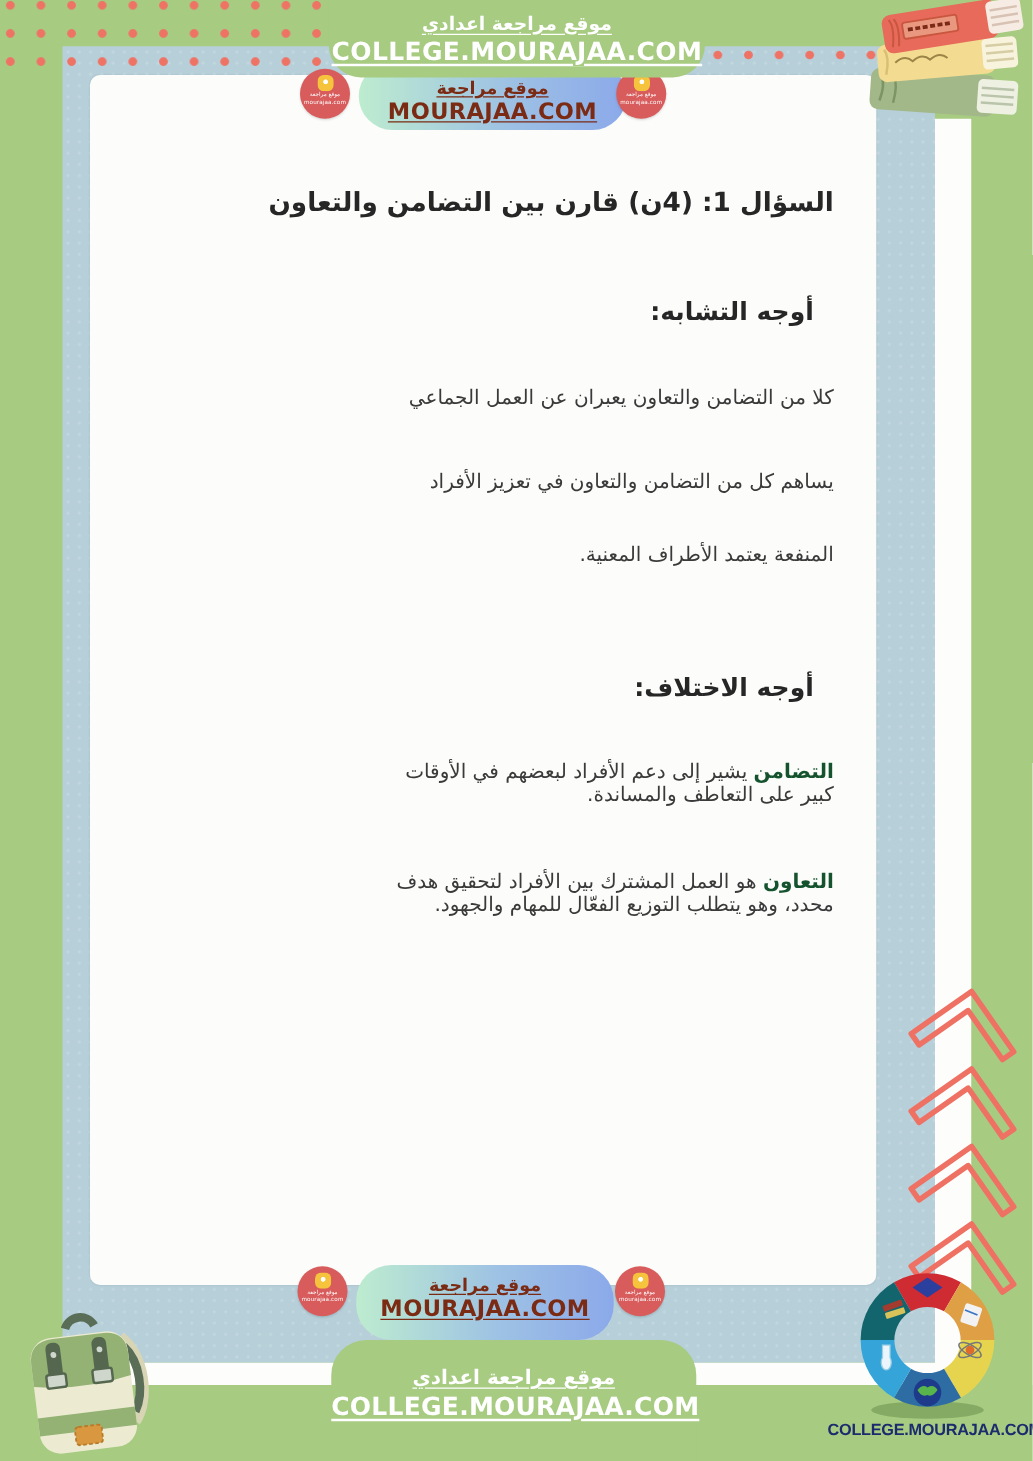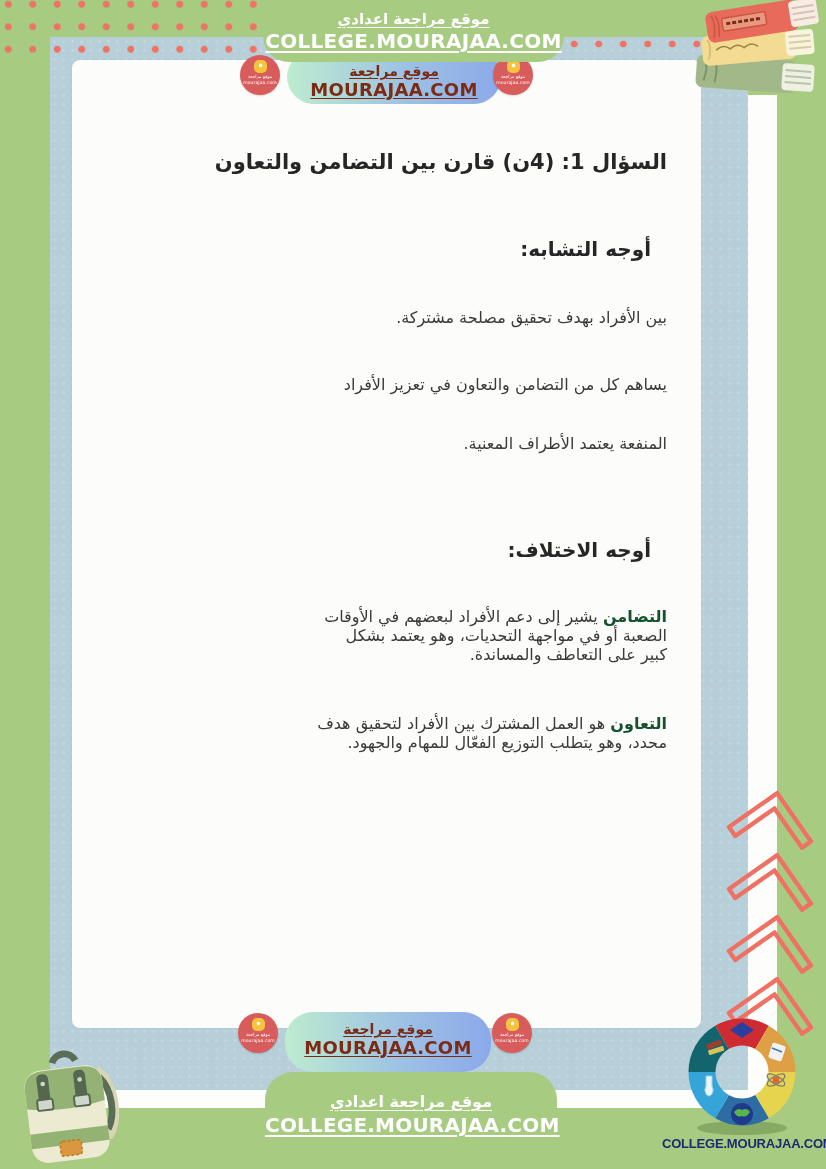--- a/index.html
+++ b/index.html
@@ -171,37 +171,36 @@
   </g>
 </svg>
 
 <div class="abs doc">
   <div class="title">السؤال 1: (4ن) قارن بين التضامن والتعاون</div>
 
   <h3 class="h-sim">أوجه التشابه:</h3>
 
   <p class="p1">
     </p>
-    <div>بين الأفراد بهدف تحقيق مصلحة مشتركة.</div>
+    <div>كلا من التضامن والتعاون يعبران عن العمل الجماعي</div>
   <p></p>
   <p class="p2">
     </p>
     <div>يساهم كل من التضامن والتعاون في تعزيز الأفراد</div>
   <p></p>
   <p class="p3">
     </p>
     <div>المنفعة يعتمد الأطراف المعنية.</div>
   <p></p>
 
   <h3 class="h-diff">أوجه الاختلاف:</h3>
 
   <p class="p4">
     </p>
     <div><b>التضامن</b><span> يشير إلى دعم الأفراد لبعضهم في الأوقات</span></div>
-    <div>الصعبة أو في مواجهة التحديات، وهو يعتمد بشكل</div>
     <div>كبير على التعاطف والمساندة.</div>
   <p></p>
   <p class="p5">
     </p>
     <div><b>التعاون</b><span> هو العمل المشترك بين الأفراد لتحقيق هدف</span></div>
     <div>محدد، وهو يتطلب التوزيع الفعّال للمهام والجهود.</div>
   <p></p>
 </div>
 
 <svg class="abs chev" style="left:726px;top:786px;" viewBox="0 0 96 64">

